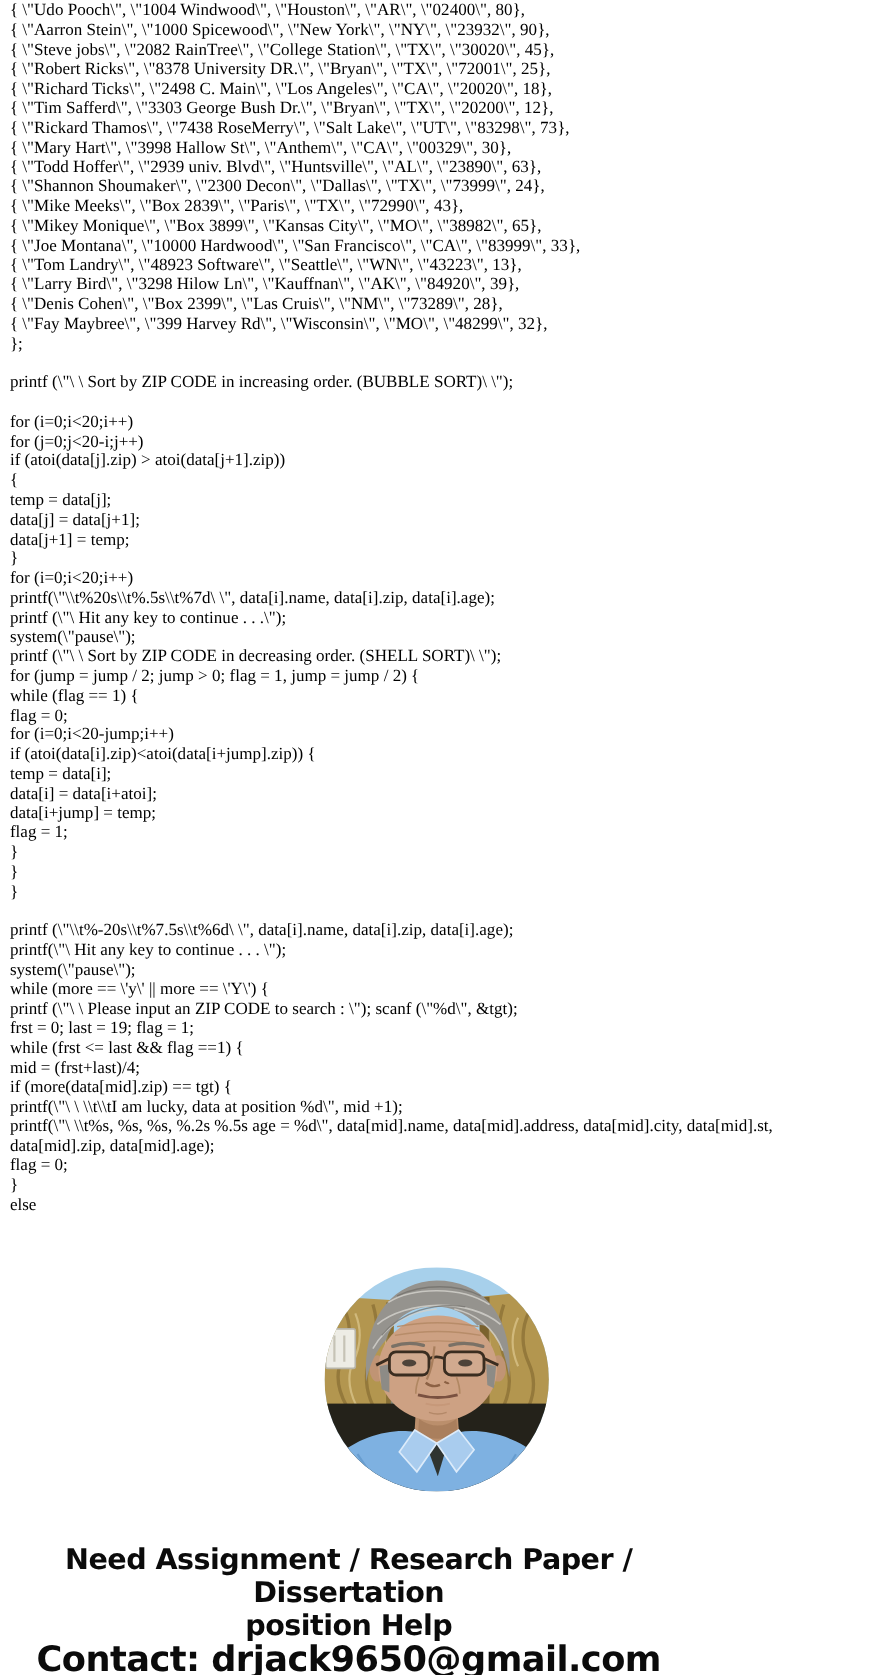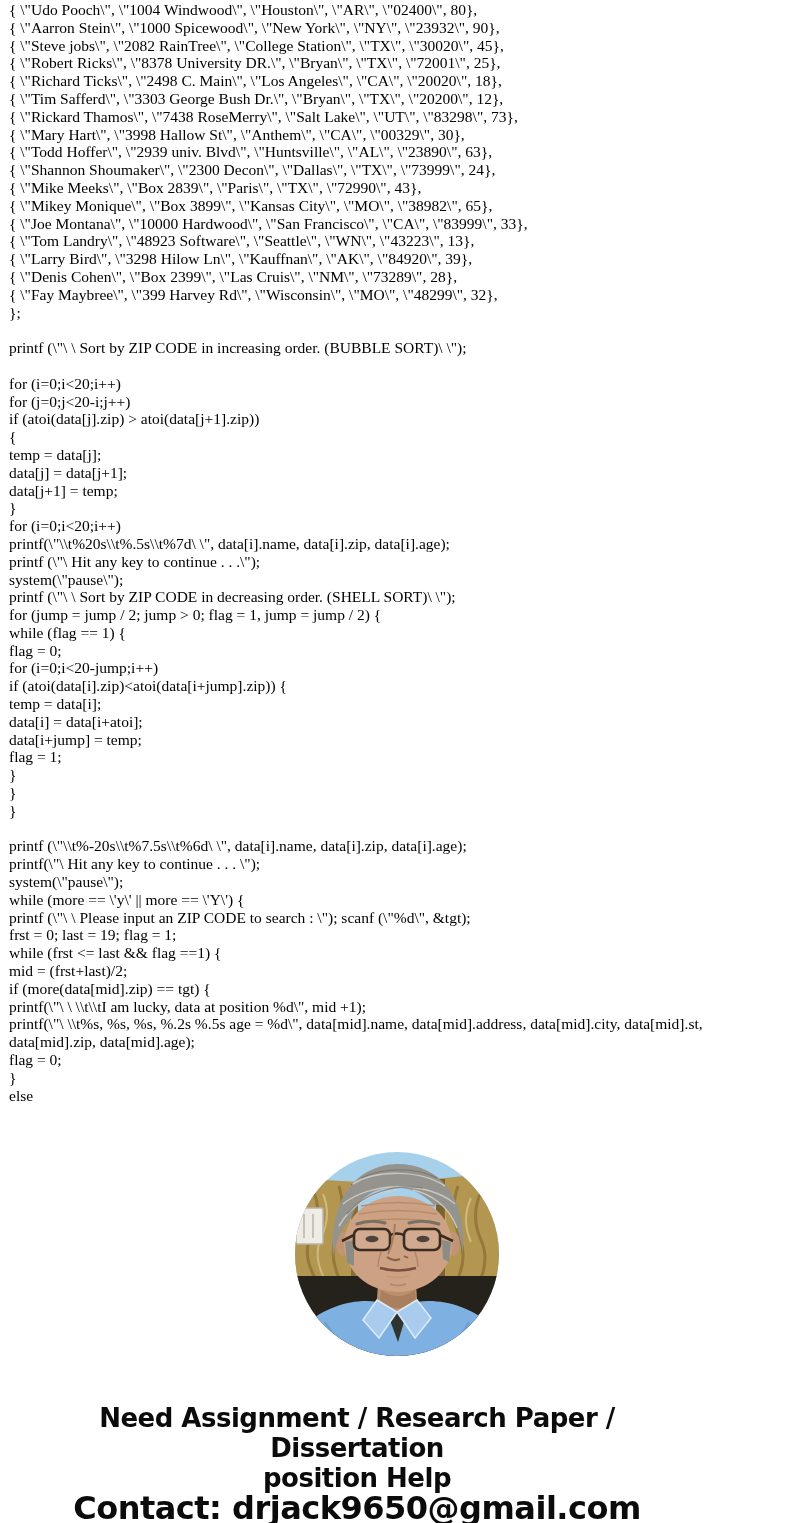--- a/index.html
+++ b/index.html
@@ -12,21 +12,21 @@
     font-size:15.5px;line-height:17.8px;color:#000000;
   }
   .code-line{white-space:pre-wrap;min-height:17.8px;}
   .avatar{
     position:absolute;top:1152px;left:295px;width:204px;height:204px;
     border-radius:50%;overflow:hidden;
   }
   .avatar svg{display:block;}
   .footer{
     position:absolute;top:1403px;left:0;width:634px;text-align:center;
-    font-family:"DejaVu Sans","Liberation Sans",sans-serif;font-weight:bold;color:#0b0b0b;padding-left:40px;
+    font-family:"DejaVu Sans","Liberation Sans",sans-serif;font-weight:bold;color:#0b0b0b;
   }
   .footer-line{font-size:26px;line-height:30px;letter-spacing:-0.5px;}
   .footer-line.contact{font-size:32px;}
 </style>
 </head>
 <body>
 
 <div class="code">
     <div class="code-line">{ \"Udo Pooch\", \"1004 Windwood\", \"Houston\", \"AR\", \"02400\", 80},</div>
     <div class="code-line">{ \"Aarron Stein\", \"1000 Spicewood\", \"New York\", \"NY\", \"23932\", 90},</div>
@@ -75,21 +75,21 @@
     <div class="code-line">}</div>
     <div class="code-line">}</div>
     <div class="code-line">&nbsp;</div>
     <div class="code-line">printf (\"\\t%-20s\\t%7.5s\\t%6d\ \", data[i].name, data[i].zip, data[i].age);</div>
     <div class="code-line">printf(\"\ Hit any key to continue . . . \");</div>
     <div class="code-line">system(\"pause\");</div>
     <div class="code-line">while (more == \'y\' || more == \'Y\') {</div>
     <div class="code-line">printf (\"\ \ Please input an ZIP CODE to search : \"); scanf (\"%d\", &amp;tgt);</div>
     <div class="code-line">frst = 0; last = 19; flag = 1;</div>
     <div class="code-line">while (frst &lt;= last &amp;&amp; flag ==1) {</div>
-    <div class="code-line">mid = (frst+last)/2;</div>
+    <div class="code-line">mid = (frst+last)/4;</div>
     <div class="code-line">if (more(data[mid].zip) == tgt) {</div>
     <div class="code-line">printf(\"\ \ \\t\\tI am lucky, data at position %d\", mid +1);</div>
     <div class="code-line">printf(\"\ \\t%s, %s, %s, %.2s %.5s age = %d\", data[mid].name, data[mid].address, data[mid].city, data[mid].st, data[mid].zip, data[mid].age);</div>
     <div class="code-line">flag = 0;</div>
     <div class="code-line">}</div>
     <div class="code-line">else</div>
   </div>
 
 <div class="avatar">
   <svg width="204" height="204" viewBox="0 0 204 204">

